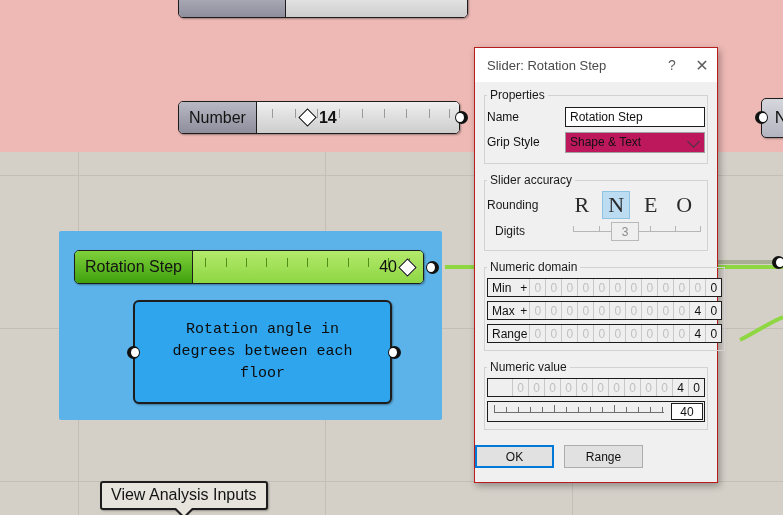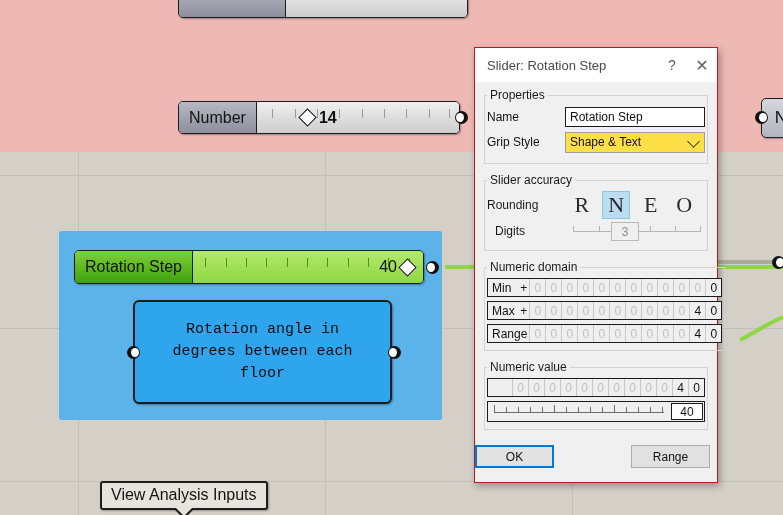--- a/index.html
+++ b/index.html
@@ -171,21 +171,21 @@
   fieldset.gb legend{padding:0 3px;color:#1a1a1a;font-size:12px;}
 
   .row{display:flex;align-items:center;height:22px;margin-bottom:3px;}
   .row .lbl{width:78px;font-size:12px;color:#111;}
   .row .fld{
     flex:1;height:20px;background:#fff;border:1px solid #1c1c1c;
     display:flex;align-items:center;padding:0 4px;box-sizing:border-box;
     font-size:12px;color:#111;
   }
   .row .combo{
-    flex:1;height:21px;background:#fde047;border:1px solid #a0a0a0;
+    flex:1;height:21px;background:#be185d;border:1px solid #a0a0a0;
     display:flex;align-items:center;padding:0 4px;box-sizing:border-box;
     font-size:12px;color:#111;position:relative;
   }
   .row .combo .chev{
     position:absolute;right:6px;top:4px;
     width:8px;height:8px;border-right:1.4px solid #3a3a3a;border-bottom:1.4px solid #3a3a3a;
     transform:rotate(45deg);
   }
 
   
@@ -238,21 +238,21 @@
   .vslider .vtk.big{top:3px;height:8px;}
   .vslider .vbox{
     position:absolute;right:1px;top:1px;width:32px;height:17px;
     background:#fff;border:1px solid #1c1c1c;
     display:flex;align-items:center;justify-content:center;
     font-size:12px;color:#111;box-sizing:border-box;
   }
 
   .btnrow{
     position:absolute;left:0;right:0;bottom:14px;
-    display:flex;justify-content:space-between;padding-right:7px;gap:10px;
+    display:flex;justify-content:flex-start;padding-right:13px;gap:10px;
   }
   .btn{
     width:79px;height:23px;background:#e1e1e1;border:1px solid #adadad;
     display:flex;align-items:center;justify-content:center;
     font-size:12px;color:#111;box-sizing:border-box;
   }
   .btn.focus{border:2px solid #0078d7;}
 </style>
 </head>
 <body>

